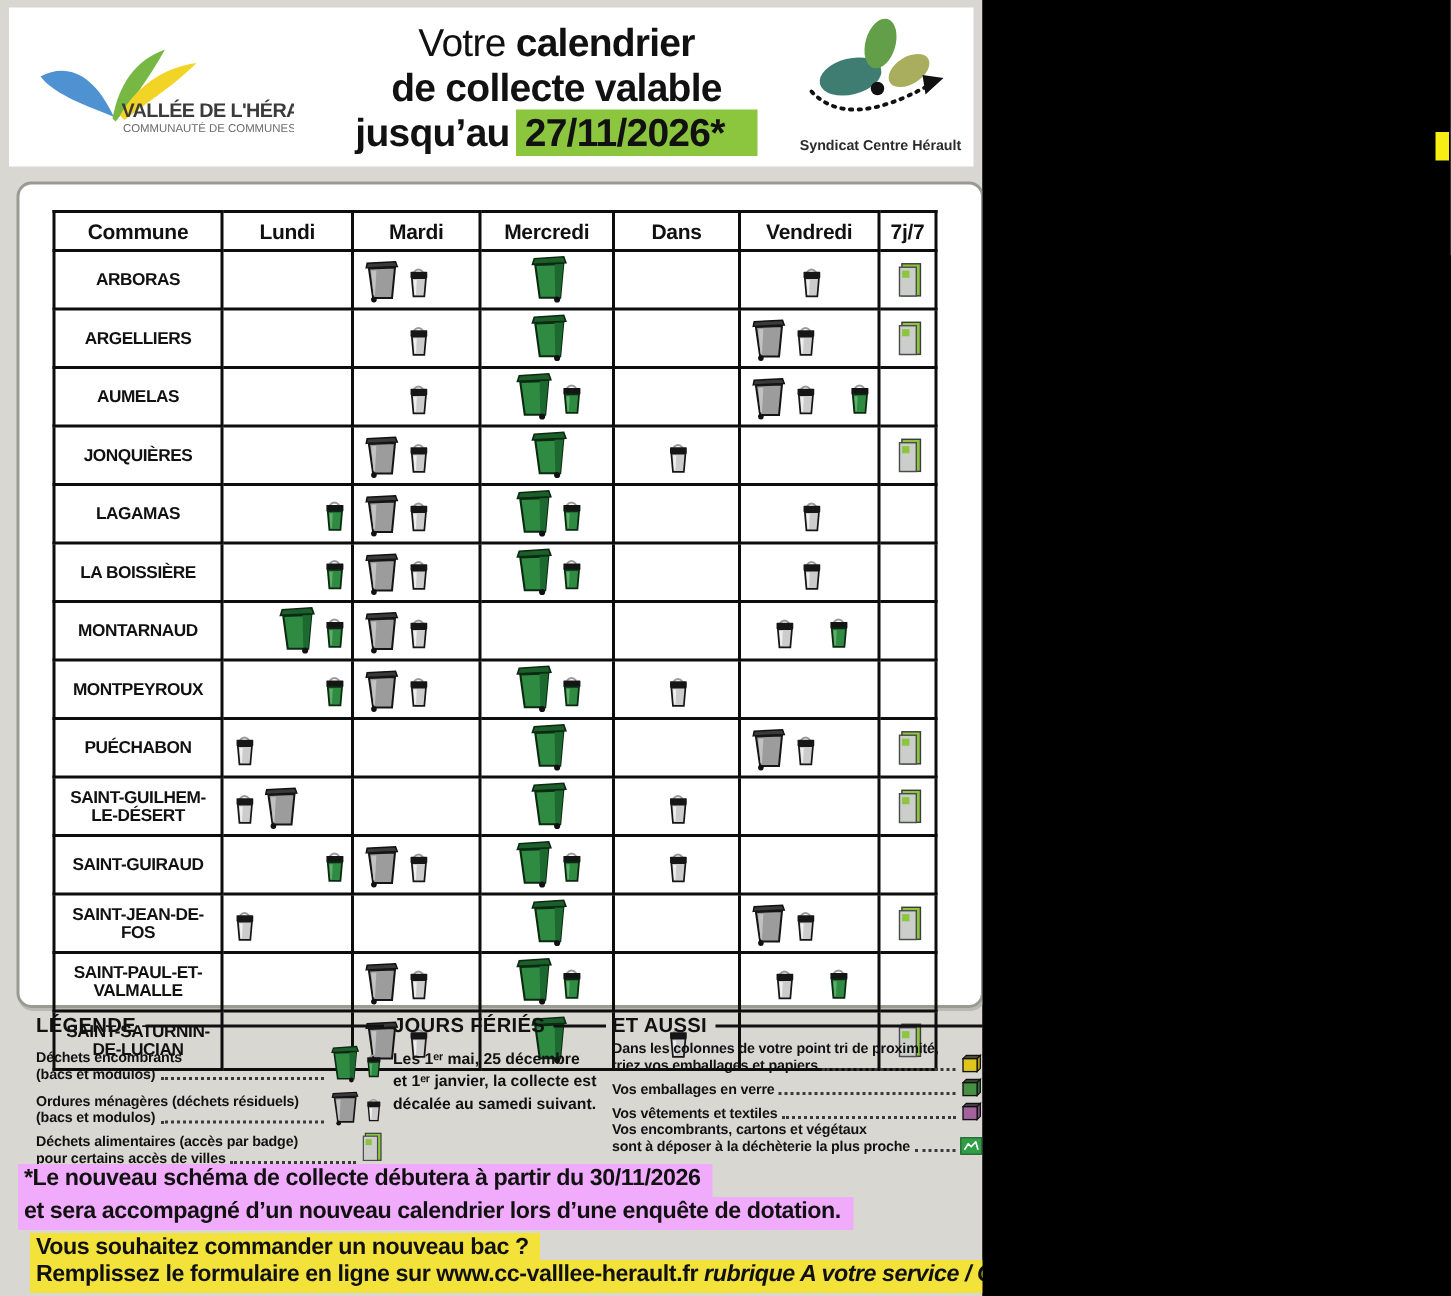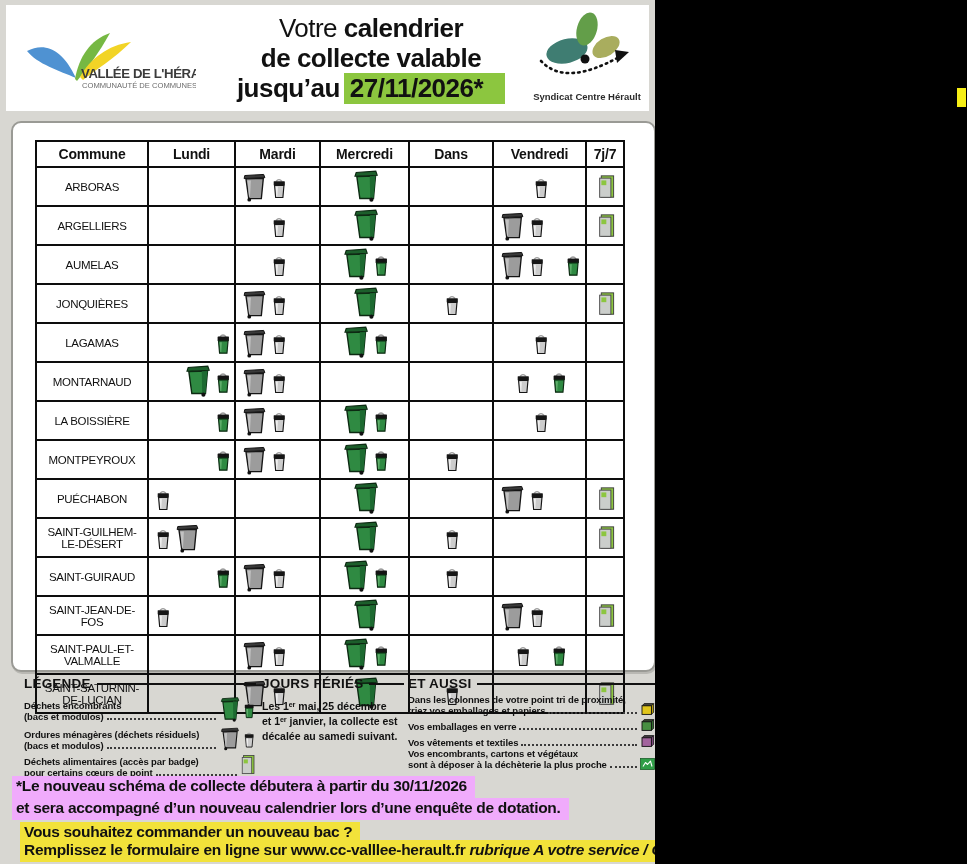--- a/index.html
+++ b/index.html
@@ -19,21 +19,21 @@
   .date-box{display:inline-block;background:#8cc63f;padding:0 22px 1px 6px;margin-left:4px;}
 
   
   .card{position:absolute;left:11px;top:121px;width:641px;height:547px;background:#fff;
         border:2px solid #9a9a95;border-radius:10px;box-shadow:1px 2px 0 #b9b8b3;}
   table.cal{border-collapse:collapse;margin:17px 0 0 22px;table-layout:fixed;}
   table.cal th,table.cal td{border:2px solid #0d0d0d;padding:0;}
   table.cal th{height:24px;font-size:14px;font-weight:700;letter-spacing:-0.2px;}
   th.th-commune{font-size:11.5px;}
   th.th-seven{font-size:13px;text-align:center;}
-  td.commune{height:33px;text-align:center;font-weight:400;font-size:11.5px;
+  td.commune{height:33px;text-align:center;font-weight:700;font-size:11.5px;
              letter-spacing:-0.3px;white-space:pre-line;line-height:12px;margin-top:44px;}
   td.daycell{height:33px;vertical-align:bottom;}
   .cellwrap{display:flex;align-items:flex-end;padding:0 3px 3px 5px;gap:2px;}
   .align-center .cellwrap{justify-content:center;}
   .align-right .cellwrap{justify-content:flex-end;padding-right:2px;}
 
   
   .icon{display:inline-block;line-height:0;}
   .icon svg{width:100%;height:100%;display:block;}
   .i-bac-gris{width:27px;height:31px;}
@@ -470,20 +470,93 @@
                     <path d="M6.3 11 L8.7 11 L8.1 22 L7 22 Z" fill="#efefef"></path>
                   </svg>
                 </span>
               </div>
             </td>
             <td class="daycell align-left">
               <div class="cellwrap"></div>
             </td>
           </tr>
           <tr>
+            <td class="commune">LA BOISSIÈRE</td>
+            <td class="daycell align-right">
+              <div class="cellwrap">
+                <span class="icon i-modulo-vert">
+                  <svg viewBox="0 0 20 26">
+                    <path d="M6.5 5 Q10 1 13.5 5" fill="none" stroke="#9a9a9a" stroke-width="1.4"></path>
+                    <rect x="4" y="4.8" width="12.6" height="4.8" rx="0.5" fill="#141414"></rect>
+                    <path d="M5 9.6 L15.6 9.6 L14.4 23.2 L6.2 23.2 Z" fill="#2f8a42" stroke="#0c2a12" stroke-width="1.3"></path>
+                    <path d="M6.3 11 L8.7 11 L8.1 22 L7 22 Z" fill="#5fae6b"></path>
+                  </svg>
+                </span>
+              </div>
+            </td>
+            <td class="daycell align-left">
+              <div class="cellwrap">
+                <span class="icon i-bac-gris">
+                  <svg viewBox="0 0 30 34">
+                    <path d="M3.5 8.2 L26.5 7.2 L25.2 3.6 L4.2 4.8 Z" fill="#3a3a3a" stroke="#111" stroke-width="1.1"></path>
+                    <path d="M5.5 8.6 L24.8 8 L22.6 30.5 L8.6 30.5 Z" fill="#9c9c9c" stroke="#151515" stroke-width="1.5"></path>
+                    <path d="M7.2 10.4 L11 10.2 L10 28.5 L8.8 28.5 Z" fill="#c9c9c9" opacity="0.85"></path>
+                    <circle cx="9.2" cy="31.7" r="2.1" fill="#111"></circle>
+                  </svg>
+                </span>
+                <span class="icon i-modulo-gris">
+                  <svg viewBox="0 0 20 26">
+                    <path d="M6.5 5 Q10 1 13.5 5" fill="none" stroke="#9a9a9a" stroke-width="1.4"></path>
+                    <rect x="4" y="4.8" width="12.6" height="4.8" rx="0.5" fill="#161616"></rect>
+                    <path d="M5 9.6 L15.6 9.6 L14.4 23.2 L6.2 23.2 Z" fill="#cccccc" stroke="#161616" stroke-width="1.3"></path>
+                    <path d="M6.3 11 L8.7 11 L8.1 22 L7 22 Z" fill="#efefef"></path>
+                  </svg>
+                </span>
+              </div>
+            </td>
+            <td class="daycell align-center">
+              <div class="cellwrap">
+                <span class="icon i-bac-vert">
+                  <svg viewBox="0 0 30 36">
+                    <path d="M3.2 8.6 L27 7.5 L25.5 3.2 L4.5 4.6 Z" fill="#1c5f2b" stroke="#0c2a12" stroke-width="1.2"></path>
+                    <path d="M5.2 9 L25.2 8.3 L23 32.5 L8.4 32.5 Z" fill="#2f8a42" stroke="#0c2a12" stroke-width="1.5"></path>
+                    <path d="M19 8.6 L25.2 8.4 L23 32.5 L19.5 32.5 Z" fill="#1d6a31"></path>
+                    <circle cx="20.8" cy="33.7" r="2.2" fill="#111"></circle>
+                  </svg>
+                </span>
+                <span class="icon i-modulo-vert">
+                  <svg viewBox="0 0 20 26">
+                    <path d="M6.5 5 Q10 1 13.5 5" fill="none" stroke="#9a9a9a" stroke-width="1.4"></path>
+                    <rect x="4" y="4.8" width="12.6" height="4.8" rx="0.5" fill="#141414"></rect>
+                    <path d="M5 9.6 L15.6 9.6 L14.4 23.2 L6.2 23.2 Z" fill="#2f8a42" stroke="#0c2a12" stroke-width="1.3"></path>
+                    <path d="M6.3 11 L8.7 11 L8.1 22 L7 22 Z" fill="#5fae6b"></path>
+                  </svg>
+                </span>
+              </div>
+            </td>
+            <td class="daycell align-left">
+              <div class="cellwrap"></div>
+            </td>
+            <td class="daycell align-center">
+              <div class="cellwrap">
+                <span class="icon i-modulo-gris">
+                  <svg viewBox="0 0 20 26">
+                    <path d="M6.5 5 Q10 1 13.5 5" fill="none" stroke="#9a9a9a" stroke-width="1.4"></path>
+                    <rect x="4" y="4.8" width="12.6" height="4.8" rx="0.5" fill="#161616"></rect>
+                    <path d="M5 9.6 L15.6 9.6 L14.4 23.2 L6.2 23.2 Z" fill="#cccccc" stroke="#161616" stroke-width="1.3"></path>
+                    <path d="M6.3 11 L8.7 11 L8.1 22 L7 22 Z" fill="#efefef"></path>
+                  </svg>
+                </span>
+              </div>
+            </td>
+            <td class="daycell align-left">
+              <div class="cellwrap"></div>
+            </td>
+          </tr>
+          <tr>
             <td class="commune">MONTARNAUD</td>
             <td class="daycell align-right">
               <div class="cellwrap">
                 <span class="icon i-bac-vert">
                   <svg viewBox="0 0 30 36">
                     <path d="M3.2 8.6 L27 7.5 L25.5 3.2 L4.5 4.6 Z" fill="#1c5f2b" stroke="#0c2a12" stroke-width="1.2"></path>
                     <path d="M5.2 9 L25.2 8.3 L23 32.5 L8.4 32.5 Z" fill="#2f8a42" stroke="#0c2a12" stroke-width="1.5"></path>
                     <path d="M19 8.6 L25.2 8.4 L23 32.5 L19.5 32.5 Z" fill="#1d6a31"></path>
                     <circle cx="20.8" cy="33.7" r="2.2" fill="#111"></circle>
                   </svg>
@@ -534,93 +607,20 @@
                     <path d="M6.3 11 L8.7 11 L8.1 22 L7 22 Z" fill="#efefef"></path>
                   </svg>
                 </span>
                 <span class="icon i-gap"></span>
                 <span class="icon i-modulo-vert">
                   <svg viewBox="0 0 20 26">
                     <path d="M6.5 5 Q10 1 13.5 5" fill="none" stroke="#9a9a9a" stroke-width="1.4"></path>
                     <rect x="4" y="4.8" width="12.6" height="4.8" rx="0.5" fill="#141414"></rect>
                     <path d="M5 9.6 L15.6 9.6 L14.4 23.2 L6.2 23.2 Z" fill="#2f8a42" stroke="#0c2a12" stroke-width="1.3"></path>
                     <path d="M6.3 11 L8.7 11 L8.1 22 L7 22 Z" fill="#5fae6b"></path>
-                  </svg>
-                </span>
-              </div>
-            </td>
-            <td class="daycell align-left">
-              <div class="cellwrap"></div>
-            </td>
-          </tr>
-          <tr>
-            <td class="commune">LA BOISSIÈRE</td>
-            <td class="daycell align-right">
-              <div class="cellwrap">
-                <span class="icon i-modulo-vert">
-                  <svg viewBox="0 0 20 26">
-                    <path d="M6.5 5 Q10 1 13.5 5" fill="none" stroke="#9a9a9a" stroke-width="1.4"></path>
-                    <rect x="4" y="4.8" width="12.6" height="4.8" rx="0.5" fill="#141414"></rect>
-                    <path d="M5 9.6 L15.6 9.6 L14.4 23.2 L6.2 23.2 Z" fill="#2f8a42" stroke="#0c2a12" stroke-width="1.3"></path>
-                    <path d="M6.3 11 L8.7 11 L8.1 22 L7 22 Z" fill="#5fae6b"></path>
-                  </svg>
-                </span>
-              </div>
-            </td>
-            <td class="daycell align-left">
-              <div class="cellwrap">
-                <span class="icon i-bac-gris">
-                  <svg viewBox="0 0 30 34">
-                    <path d="M3.5 8.2 L26.5 7.2 L25.2 3.6 L4.2 4.8 Z" fill="#3a3a3a" stroke="#111" stroke-width="1.1"></path>
-                    <path d="M5.5 8.6 L24.8 8 L22.6 30.5 L8.6 30.5 Z" fill="#9c9c9c" stroke="#151515" stroke-width="1.5"></path>
-                    <path d="M7.2 10.4 L11 10.2 L10 28.5 L8.8 28.5 Z" fill="#c9c9c9" opacity="0.85"></path>
-                    <circle cx="9.2" cy="31.7" r="2.1" fill="#111"></circle>
-                  </svg>
-                </span>
-                <span class="icon i-modulo-gris">
-                  <svg viewBox="0 0 20 26">
-                    <path d="M6.5 5 Q10 1 13.5 5" fill="none" stroke="#9a9a9a" stroke-width="1.4"></path>
-                    <rect x="4" y="4.8" width="12.6" height="4.8" rx="0.5" fill="#161616"></rect>
-                    <path d="M5 9.6 L15.6 9.6 L14.4 23.2 L6.2 23.2 Z" fill="#cccccc" stroke="#161616" stroke-width="1.3"></path>
-                    <path d="M6.3 11 L8.7 11 L8.1 22 L7 22 Z" fill="#efefef"></path>
-                  </svg>
-                </span>
-              </div>
-            </td>
-            <td class="daycell align-center">
-              <div class="cellwrap">
-                <span class="icon i-bac-vert">
-                  <svg viewBox="0 0 30 36">
-                    <path d="M3.2 8.6 L27 7.5 L25.5 3.2 L4.5 4.6 Z" fill="#1c5f2b" stroke="#0c2a12" stroke-width="1.2"></path>
-                    <path d="M5.2 9 L25.2 8.3 L23 32.5 L8.4 32.5 Z" fill="#2f8a42" stroke="#0c2a12" stroke-width="1.5"></path>
-                    <path d="M19 8.6 L25.2 8.4 L23 32.5 L19.5 32.5 Z" fill="#1d6a31"></path>
-                    <circle cx="20.8" cy="33.7" r="2.2" fill="#111"></circle>
-                  </svg>
-                </span>
-                <span class="icon i-modulo-vert">
-                  <svg viewBox="0 0 20 26">
-                    <path d="M6.5 5 Q10 1 13.5 5" fill="none" stroke="#9a9a9a" stroke-width="1.4"></path>
-                    <rect x="4" y="4.8" width="12.6" height="4.8" rx="0.5" fill="#141414"></rect>
-                    <path d="M5 9.6 L15.6 9.6 L14.4 23.2 L6.2 23.2 Z" fill="#2f8a42" stroke="#0c2a12" stroke-width="1.3"></path>
-                    <path d="M6.3 11 L8.7 11 L8.1 22 L7 22 Z" fill="#5fae6b"></path>
-                  </svg>
-                </span>
-              </div>
-            </td>
-            <td class="daycell align-left">
-              <div class="cellwrap"></div>
-            </td>
-            <td class="daycell align-center">
-              <div class="cellwrap">
-                <span class="icon i-modulo-gris">
-                  <svg viewBox="0 0 20 26">
-                    <path d="M6.5 5 Q10 1 13.5 5" fill="none" stroke="#9a9a9a" stroke-width="1.4"></path>
-                    <rect x="4" y="4.8" width="12.6" height="4.8" rx="0.5" fill="#161616"></rect>
-                    <path d="M5 9.6 L15.6 9.6 L14.4 23.2 L6.2 23.2 Z" fill="#cccccc" stroke="#161616" stroke-width="1.3"></path>
-                    <path d="M6.3 11 L8.7 11 L8.1 22 L7 22 Z" fill="#efefef"></path>
                   </svg>
                 </span>
               </div>
             </td>
             <td class="daycell align-left">
               <div class="cellwrap"></div>
             </td>
           </tr>
           <tr>
             <td class="commune">MONTPEYROUX</td>
@@ -1162,21 +1162,21 @@
                 <path d="M5 9.6 L15.6 9.6 L14.4 23.2 L6.2 23.2 Z" fill="#cccccc" stroke="#161616" stroke-width="1.3"></path>
                 <path d="M6.3 11 L8.7 11 L8.1 22 L7 22 Z" fill="#efefef"></path>
               </svg>
             </span>
           </div>
         </div>
         <div class="leg-item">
           <div class="leg-text">
             <div>Déchets alimentaires (accès par badge)</div>
             <div class="lastline">
-              <span>pour certains cœurs de point</span>
+              <span>pour certains accès de villes</span>
               <span class="leader"></span>
             </div>
           </div>
           <div class="leg-icons">
             <span class="icon i-badge">
               <svg viewBox="0 0 20 26">
                 <rect x="4.5" y="1.8" width="13" height="22.5" fill="#8cc63f" stroke="#3c3c3c" stroke-width="1"></rect>
                 <rect x="2.8" y="4.2" width="11.8" height="20.2" fill="#cbcecb" stroke="#4c4c4c" stroke-width="1"></rect>
                 <rect x="4.6" y="6.6" width="5.2" height="5" fill="#8cc63f"></rect>
               </svg>

